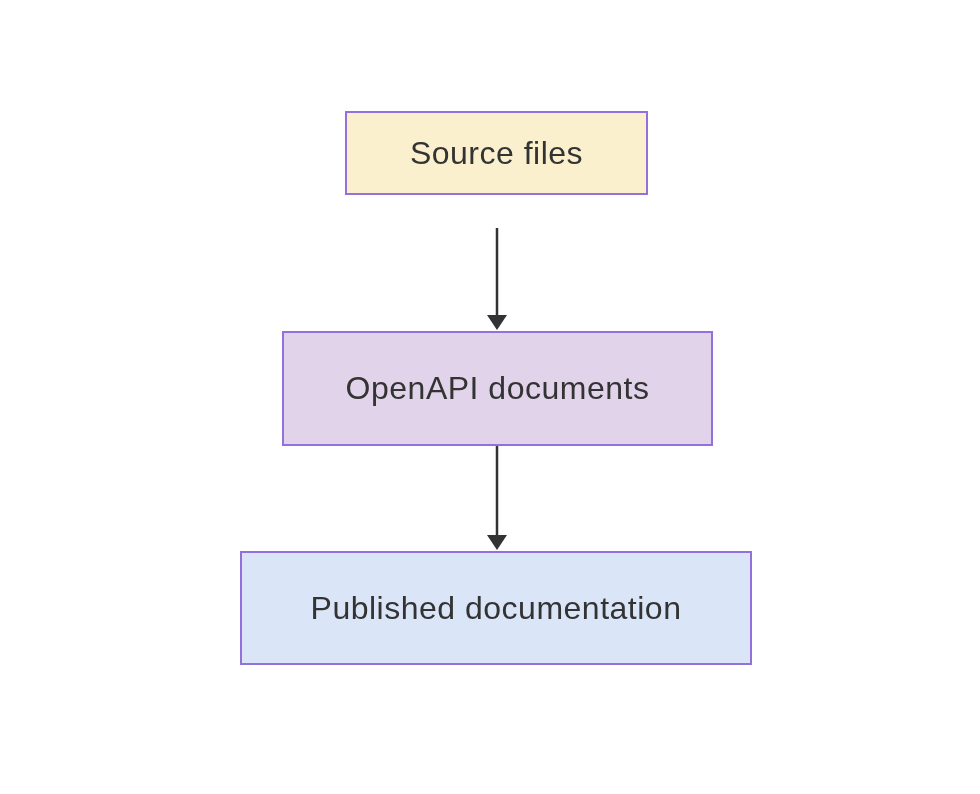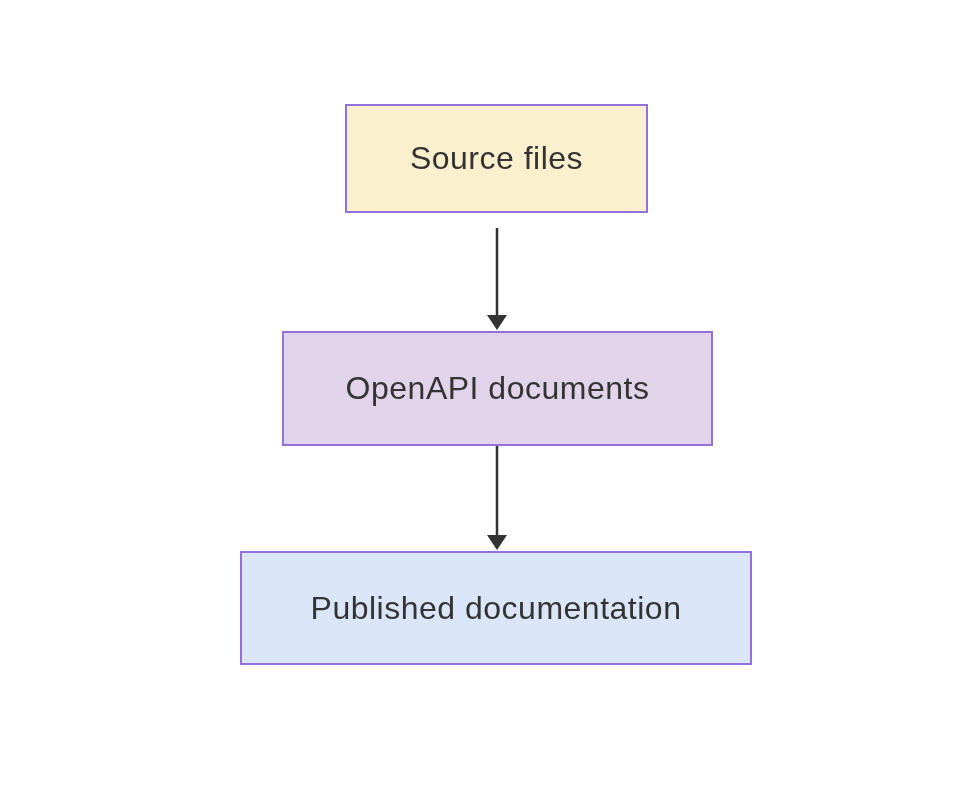--- a/index.html
+++ b/index.html
@@ -35,21 +35,21 @@
     align-items: center;
     justify-content: center;
     text-align: center;
   }
   .node-label {
     font-size: 32px;
     color: #333333;
     letter-spacing: 0.5px;
     white-space: nowrap;
   }
-  .node-source   { left: 345px; top: 104px; width: 303px; height: 109px; }
+  .node-source   { left: 345px; top: 111px; width: 303px; height: 84px; }
   .node-openapi  { left: 282px; top: 331px; width: 431px; height: 115px; }
   .node-published{ left: 240px; top: 551px; width: 512px; height: 114px; }
 </style>
 </head>
 <body>
 
 <div class="canvas">
 
   <svg class="edges" viewBox="0 0 980 794" xmlns="http://www.w3.org/2000/svg">
     <g>

